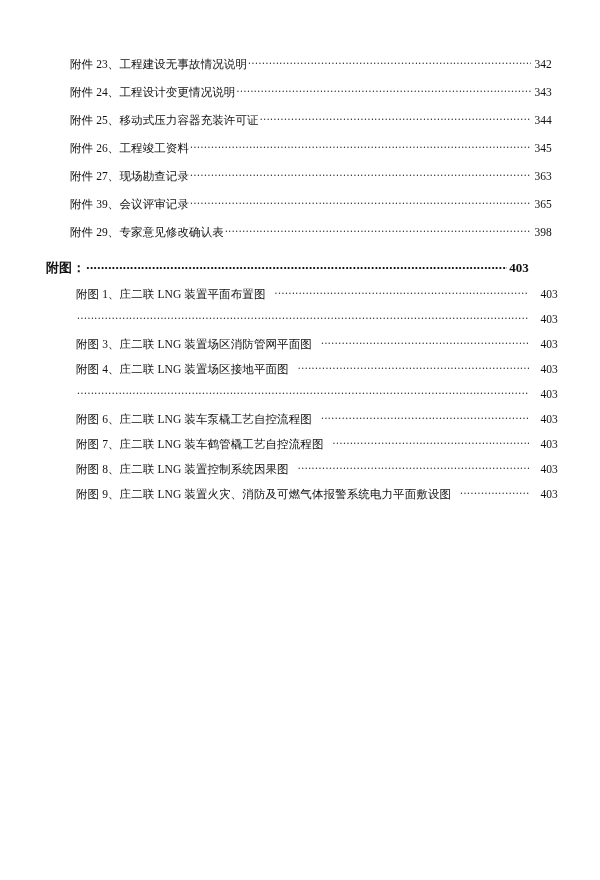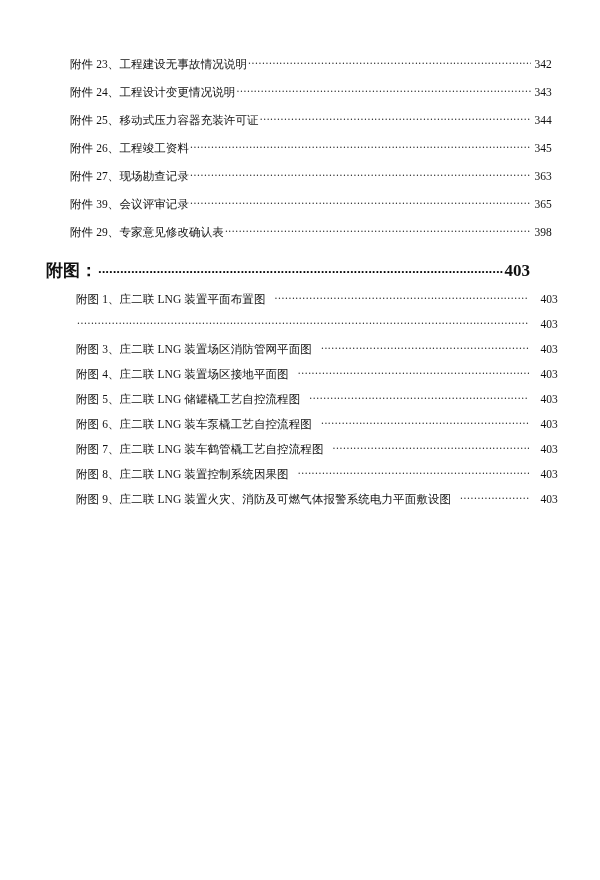--- a/index.html
+++ b/index.html
@@ -63,21 +63,21 @@
   }
   .toc-page {
     flex: 0 0 auto;
     text-align: center;
     min-width: 22px;
   }
 
   
   .level1 {
     font-weight: bold;
-    font-size: 17px;
+    font-size: 13px;
     margin-left: -12px;
     margin-bottom: 13px;
     margin-top: 21px;
   }
   .level1 .toc-dots::after {
     font-size: 13px;
     font-weight: bold;
     letter-spacing: 0.4px;
     color: #000;
   }
@@ -148,21 +148,20 @@
         <span class="toc-label">附图 3、庄二联 LNG 装置场区消防管网平面图</span>
         <span class="toc-dots"></span>
         <span class="toc-page">403</span>
       </div>
       <div class="toc-row g3 ind2">
         <span class="toc-label">附图 4、庄二联 LNG 装置场区接地平面图</span>
         <span class="toc-dots"></span>
         <span class="toc-page">403</span>
       </div>
       <div class="toc-row g3 ind2">
-        <span class="toc-label">附图 5、庄二联 LNG 储罐橇工艺自控流程图</span>
         <span class="toc-dots"></span>
         <span class="toc-page">403</span>
       </div>
       <div class="toc-row g3 ind2">
         <span class="toc-label">附图 6、庄二联 LNG 装车泵橇工艺自控流程图</span>
         <span class="toc-dots"></span>
         <span class="toc-page">403</span>
       </div>
       <div class="toc-row g3 ind2">
         <span class="toc-label">附图 7、庄二联 LNG 装车鹤管橇工艺自控流程图</span>

